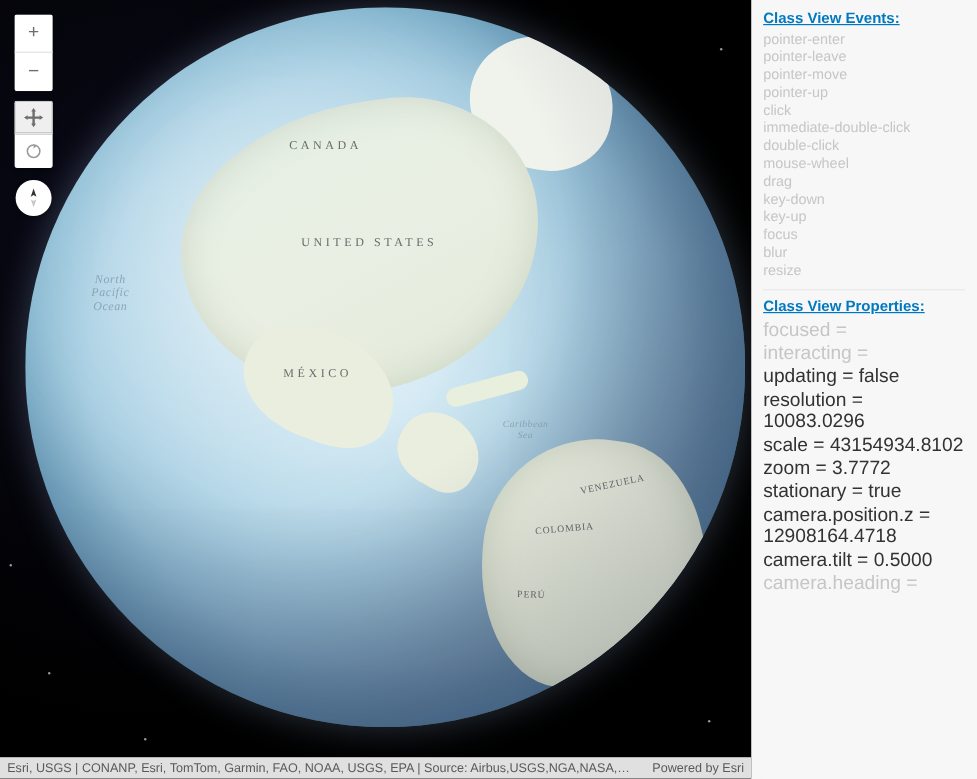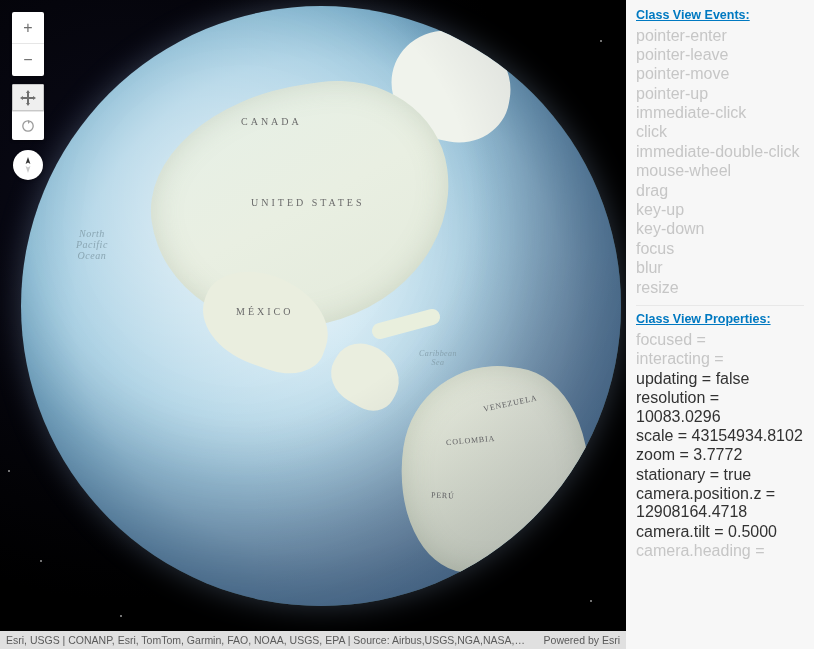--- a/index.html
+++ b/index.html
@@ -42,21 +42,21 @@
   #zoom-stack{ top:12px;}
   #nav-stack{ top:84px;}
   #nav-stack .ctrl-btn:first-child{height:28px;}
   #nav-stack .ctrl-btn:last-child{height:28px;}
   #compass{ top:150px;}
   
   #attribution{ position:absolute; left:0; right:0; bottom:0; height:18px; background:rgba(255,255,255,.88); color:#5a5a5a; font-size:10.5px; line-height:18px; padding:0 6px; display:flex; justify-content:space-between; white-space:nowrap; overflow:hidden;}
   #attribution .left{ overflow:hidden; text-overflow:ellipsis; max-width:520px;}
   
   .panel-title{ color:#0079c1; font-size:12.5px; font-weight:600; margin-bottom:4px; display:block;}
-  .ev-list div{ color:#c6c6c6; font-size:16px; line-height:1.15; padding:.5px 0;}
+  .ev-list div{ color:#c6c6c6; font-size:12px; line-height:1.15; padding:.5px 0;}
   .props div{ font-size:16px; line-height:1.15; padding:.5px 0;}
   .props .dim{ color:#c6c6c6;}
   hr.sep{border:none;border-top:1px solid #e8e8e8;margin:8px 0 6px;}
 </style>
 </head>
 <body>
 
 <div id="app">
   <div id="map-pane">
     <div id="space">
@@ -132,27 +132,27 @@
     </div>
   </div>
 
   <div id="side-pane">
     <a href="#" class="panel-title">Class View Events:</a>
     <div class="ev-list" id="ev-list">
         <div>pointer-enter</div>
         <div>pointer-leave</div>
         <div>pointer-move</div>
         <div>pointer-up</div>
-        <div>immediate-click</div>
         <div>click</div>
         <div>immediate-double-click</div>
+        <div>double-click</div>
         <div>mouse-wheel</div>
         <div>drag</div>
+        <div>key-down</div>
         <div>key-up</div>
-        <div>key-down</div>
         <div>focus</div>
         <div>blur</div>
         <div>resize</div>
       </div>
     <hr class="sep">
     <a href="#" class="panel-title">Class View Properties:</a>
     <div class="props" id="props-list">
         <div class="dim">focused =</div>
         <div class="dim">interacting =</div>
         <div>updating = false</div>

